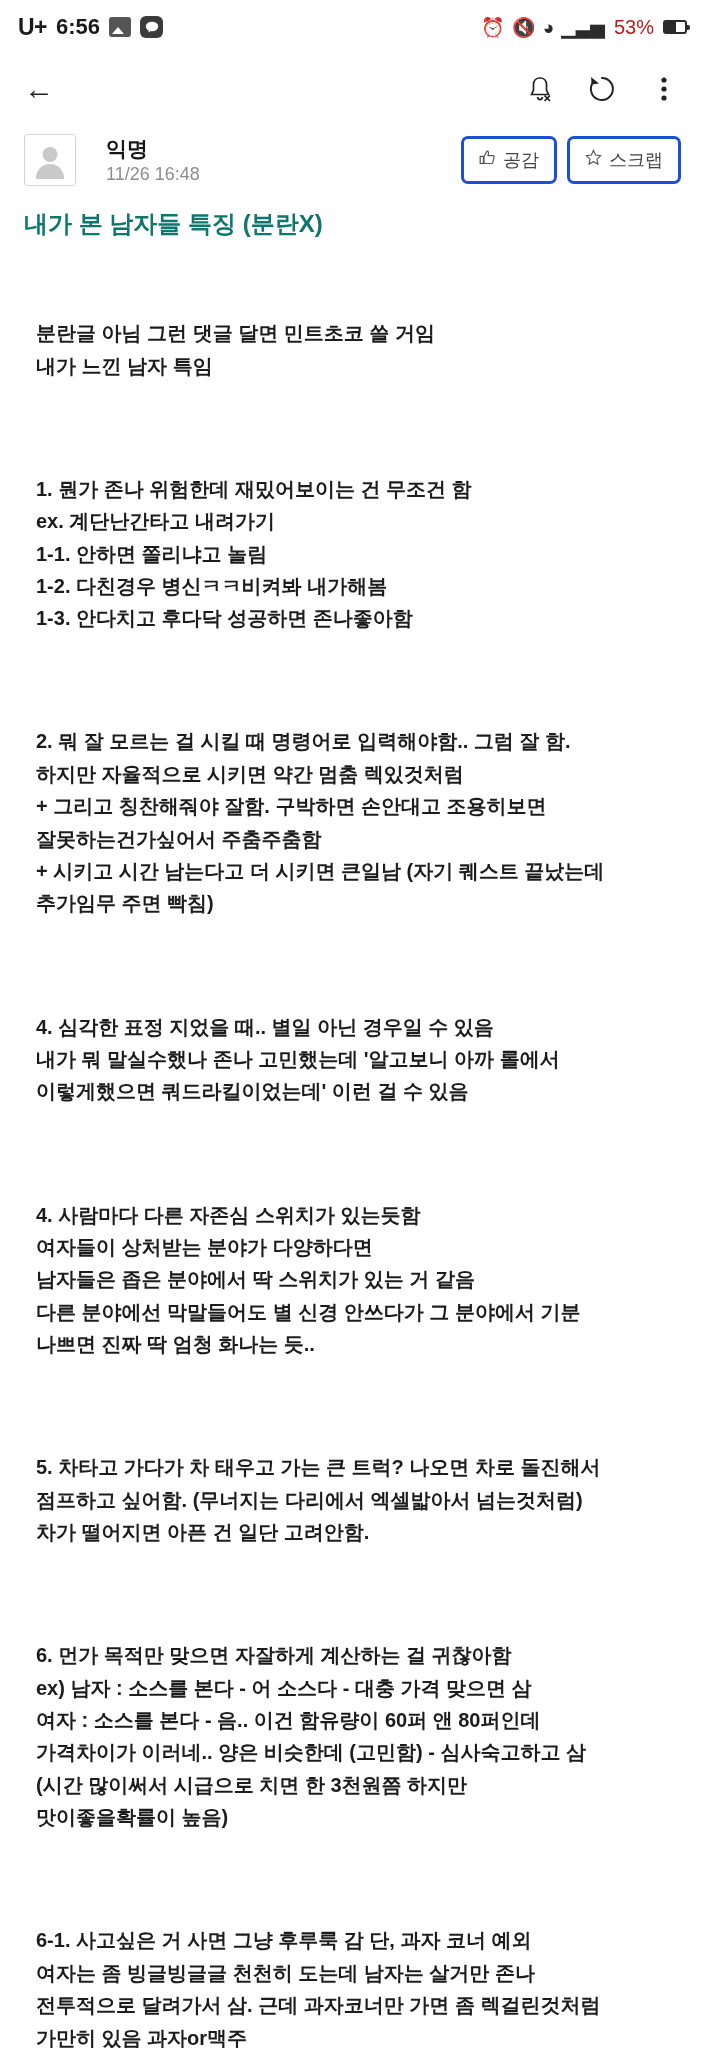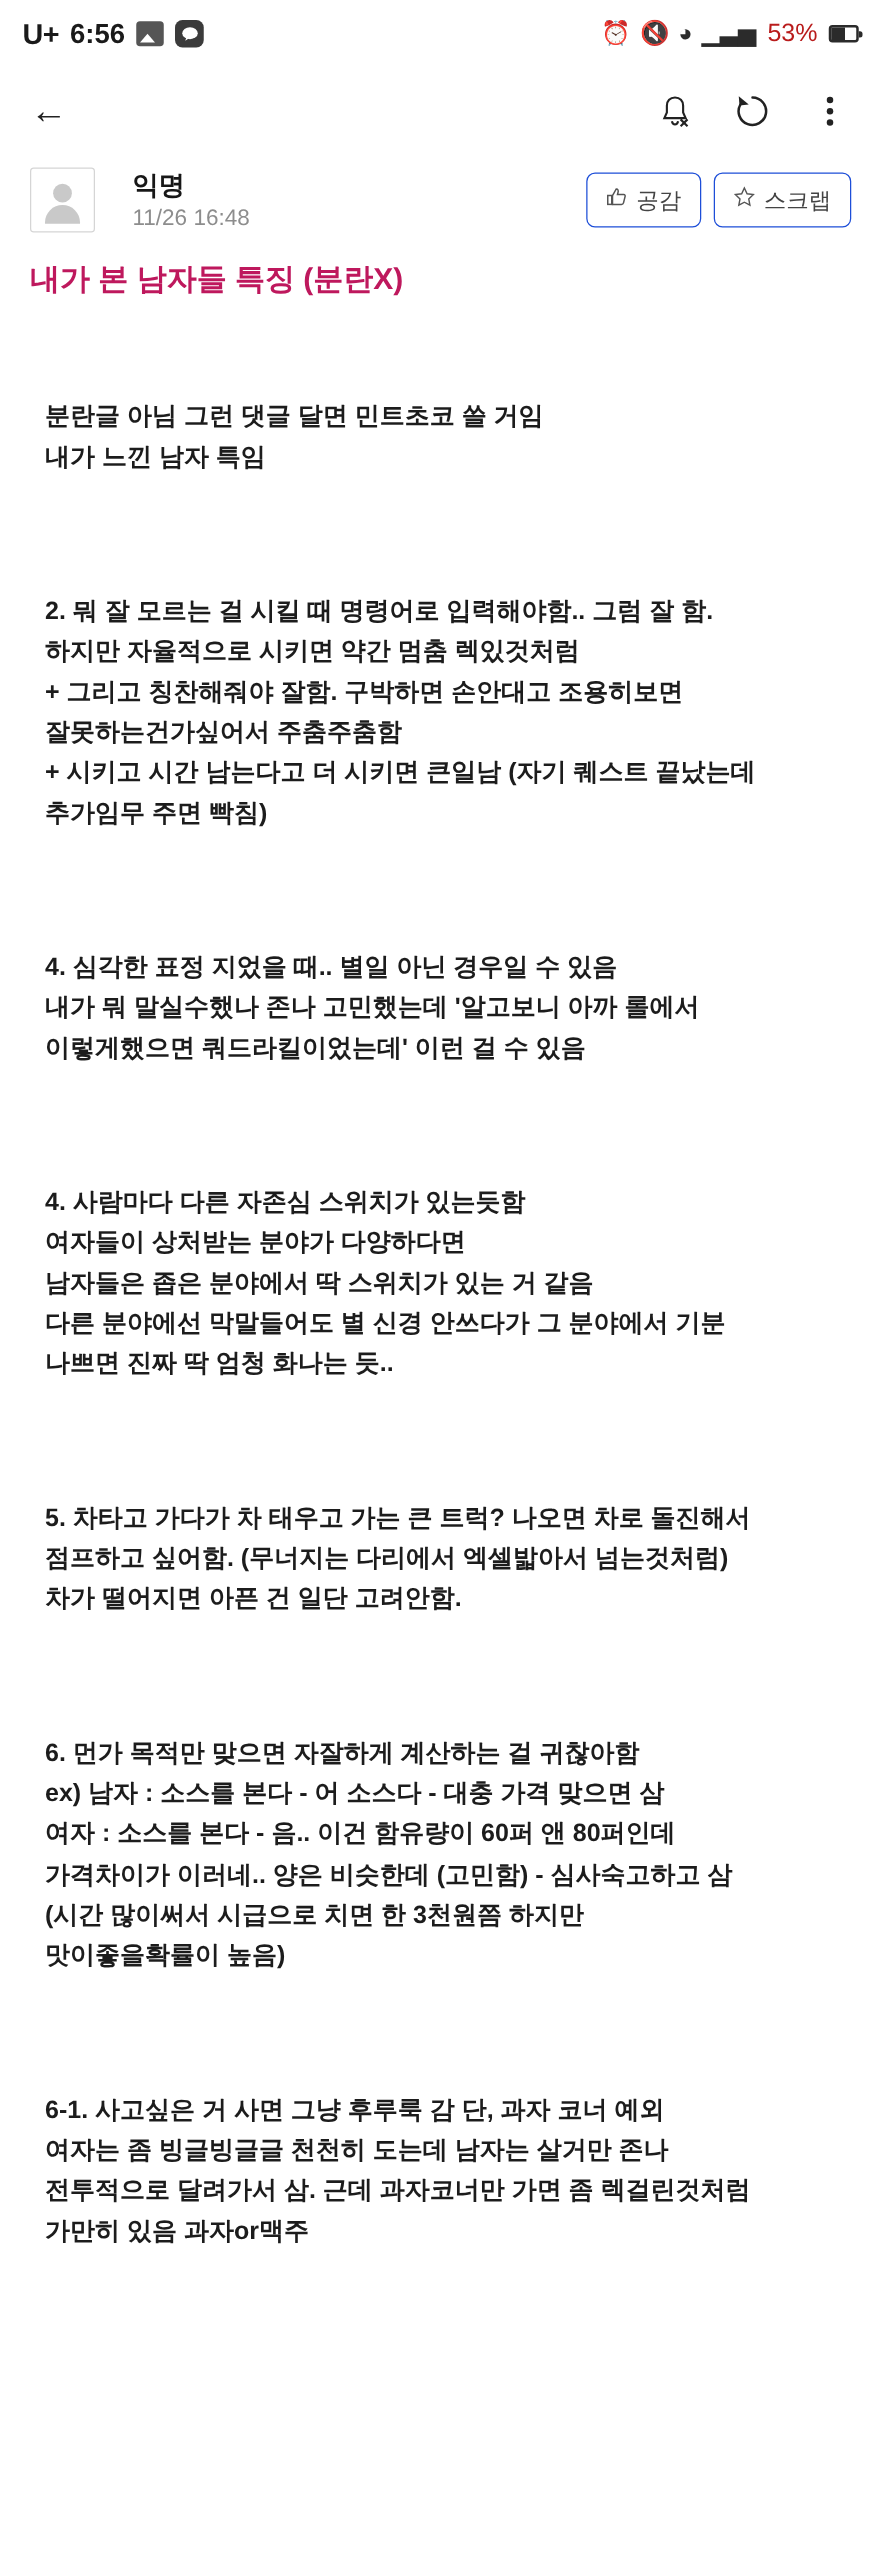--- a/index.html
+++ b/index.html
@@ -173,37 +173,37 @@
   .author-date {
     font-size: 18px;
     color: #8d8d8d;
     margin-top: 2px;
   }
   .author-btns {
     display: flex;
     gap: 10px;
   }
   .pill {
-    border: 1px solid #1d4ed8;
+    border: 3px solid #1d4ed8;
     border-radius: 7px;
     padding: 9px 15px;
     font-size: 18px;
     color: #444;
     display: flex;
     align-items: center;
     gap: 7px;
     background: #fff;
     white-space: nowrap;
   }
 
   
   .post-title {
     font-size: 24px;
     font-weight: bold;
-    color: #be185d;
+    color: #0f766e;
     padding: 16px 8px 12px 24px;
     line-height: 1.35;
   }
   .post-body {
     padding: 0 24px 10px 24px;
     font-size: 20px;
     line-height: 1.62;
     color: #1c1c1c;
     white-space: pre-wrap;
     word-break: break-word;
@@ -290,20 +290,25 @@
       <span>스크랩</span>
     </div>
   </div>
 </div>
 
 <div class="post-title">내가 본 남자들 특징 (분란X)</div>
 
 <div class="post-body">
   <p>분란글 아님 그런 댓글 달면 민트초코 쓸 거임
 내가 느낀 남자 특임</p>
+  <p>1. 뭔가 존나 위험한데 재밌어보이는 건 무조건 함
+ex. 계단난간타고 내려가기
+1-1. 안하면 쫄리냐고 놀림
+1-2. 다친경우 병신ㅋㅋ비켜봐 내가해봄
+1-3. 안다치고 후다닥 성공하면 존나좋아함</p>
   <p>2. 뭐 잘 모르는 걸 시킬 때 명령어로 입력해야함.. 그럼 잘 함.
 하지만 자율적으로 시키면 약간 멈춤 렉있것처럼
 + 그리고 칭찬해줘야 잘함. 구박하면 손안대고 조용히보면
 잘못하는건가싶어서 주춤주춤함
 + 시키고 시간 남는다고 더 시키면 큰일남 (자기 퀘스트 끝났는데
 추가임무 주면 빡침)</p>
   <p>4. 심각한 표정 지었을 때.. 별일 아닌 경우일 수 있음
 내가 뭐 말실수했나 존나 고민했는데 '알고보니 아까 롤에서
 이렇게했으면 쿼드라킬이었는데' 이런 걸 수 있음</p>
   <p>4. 사람마다 다른 자존심 스위치가 있는듯함

